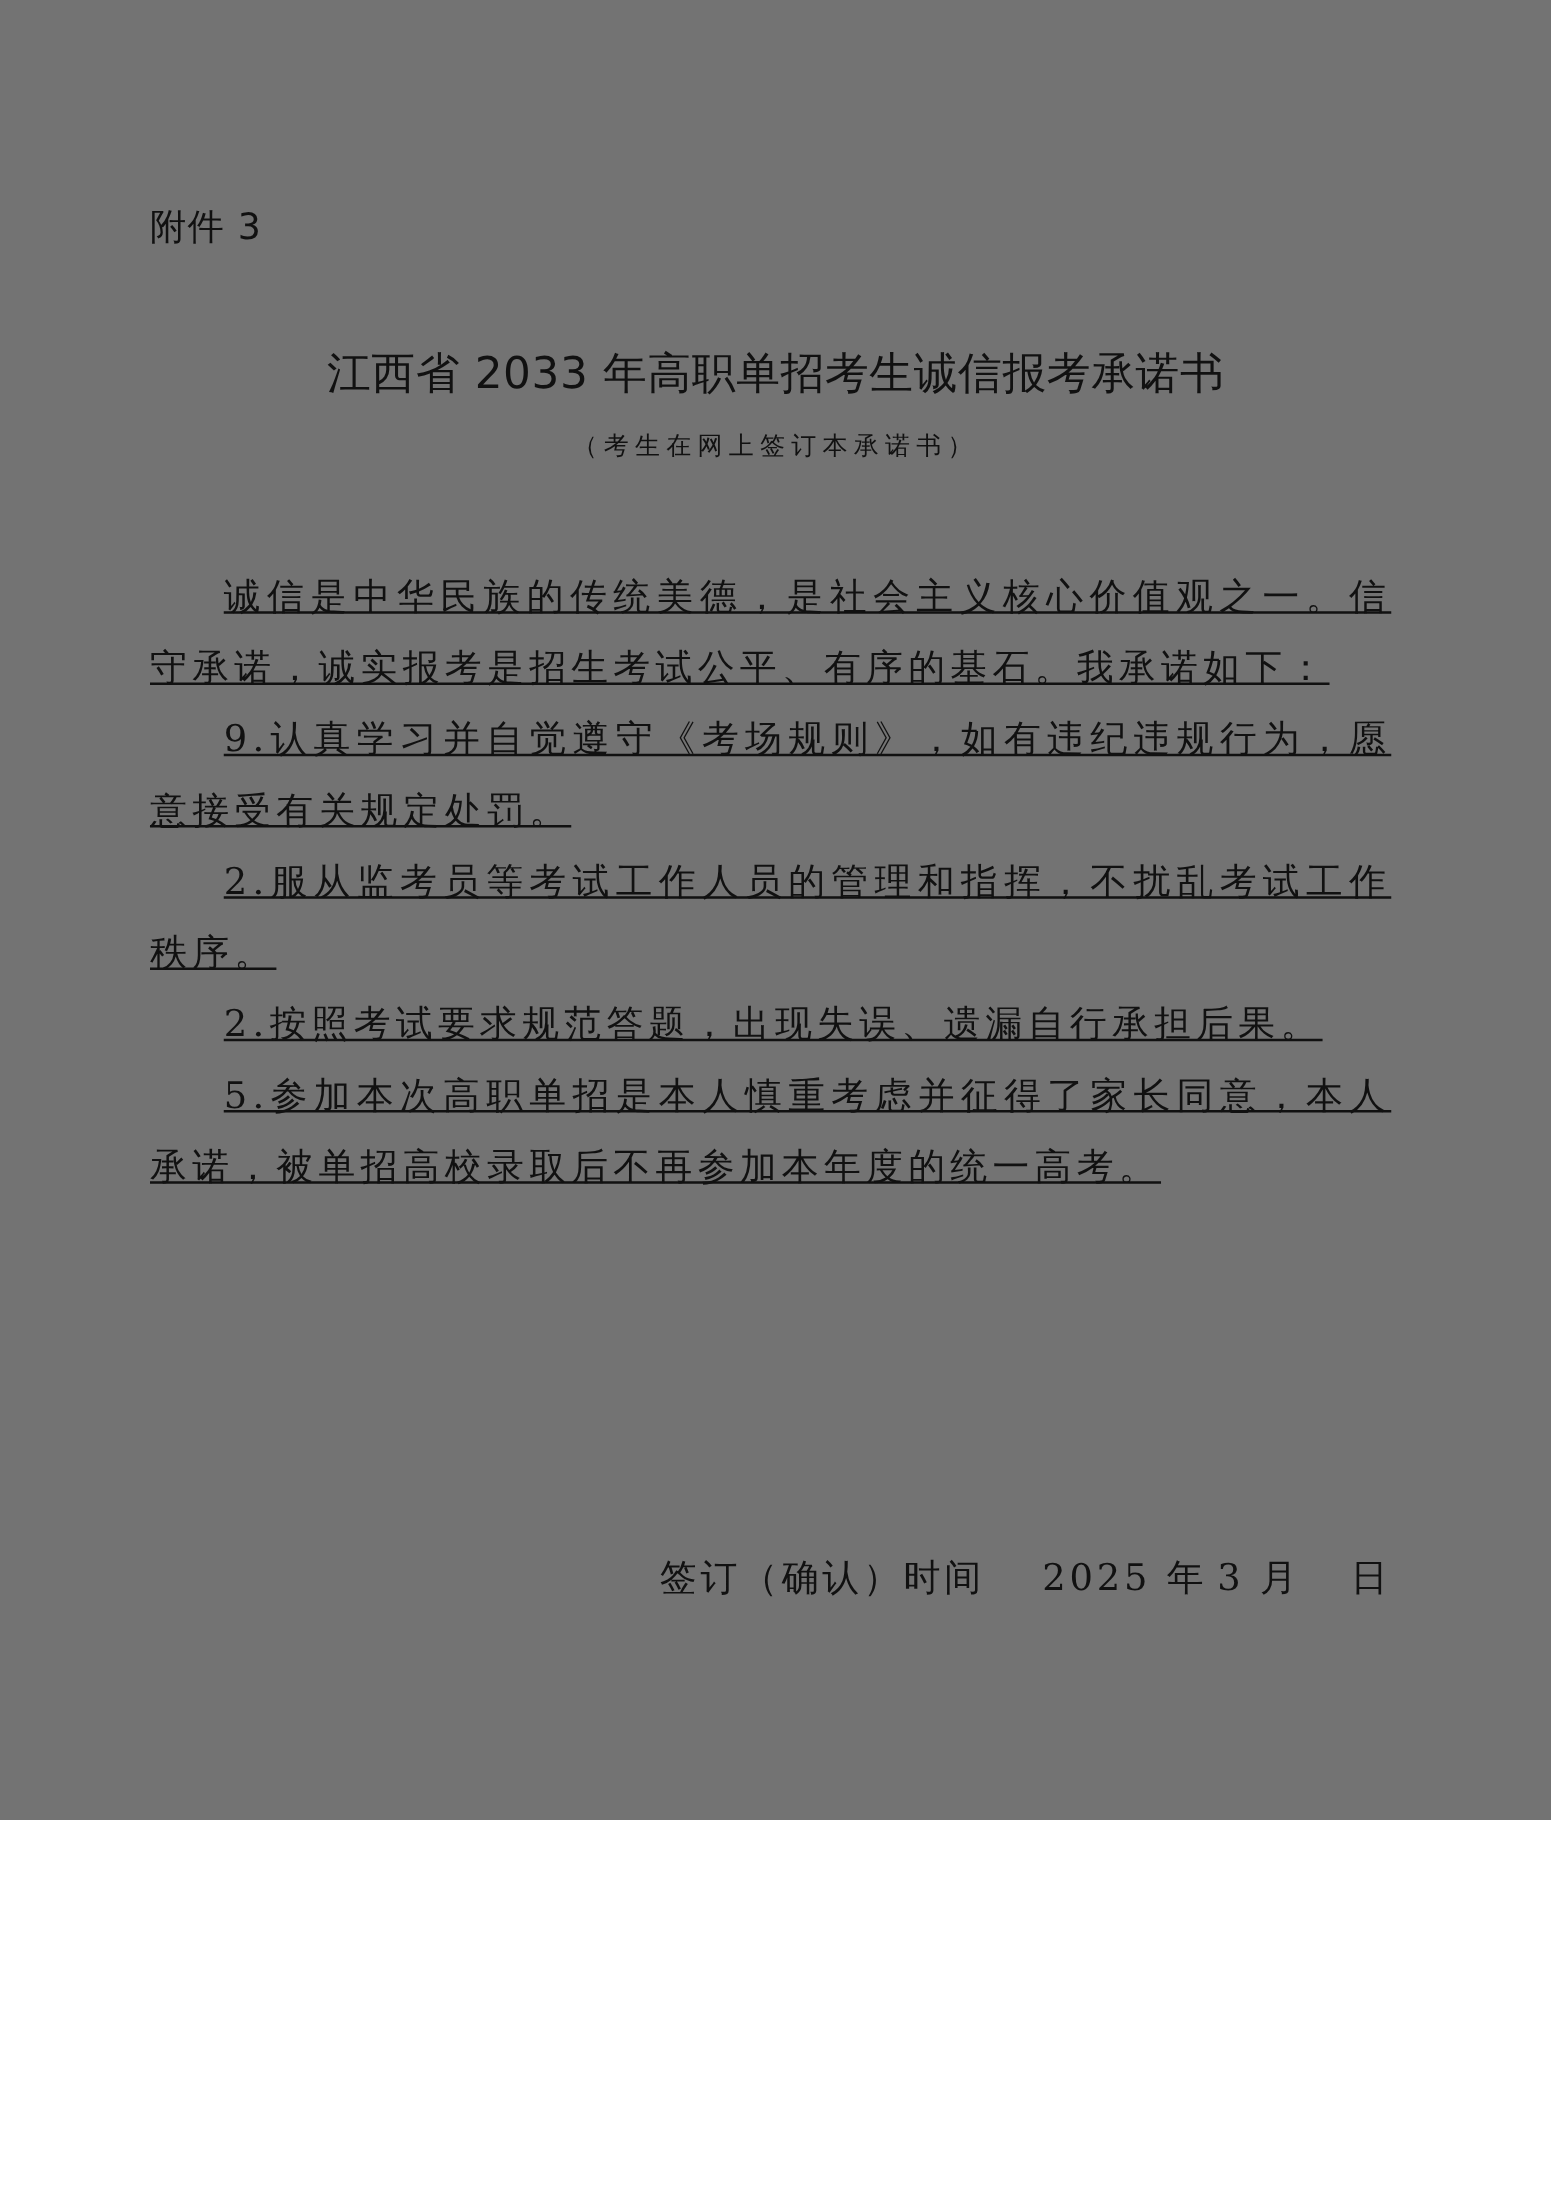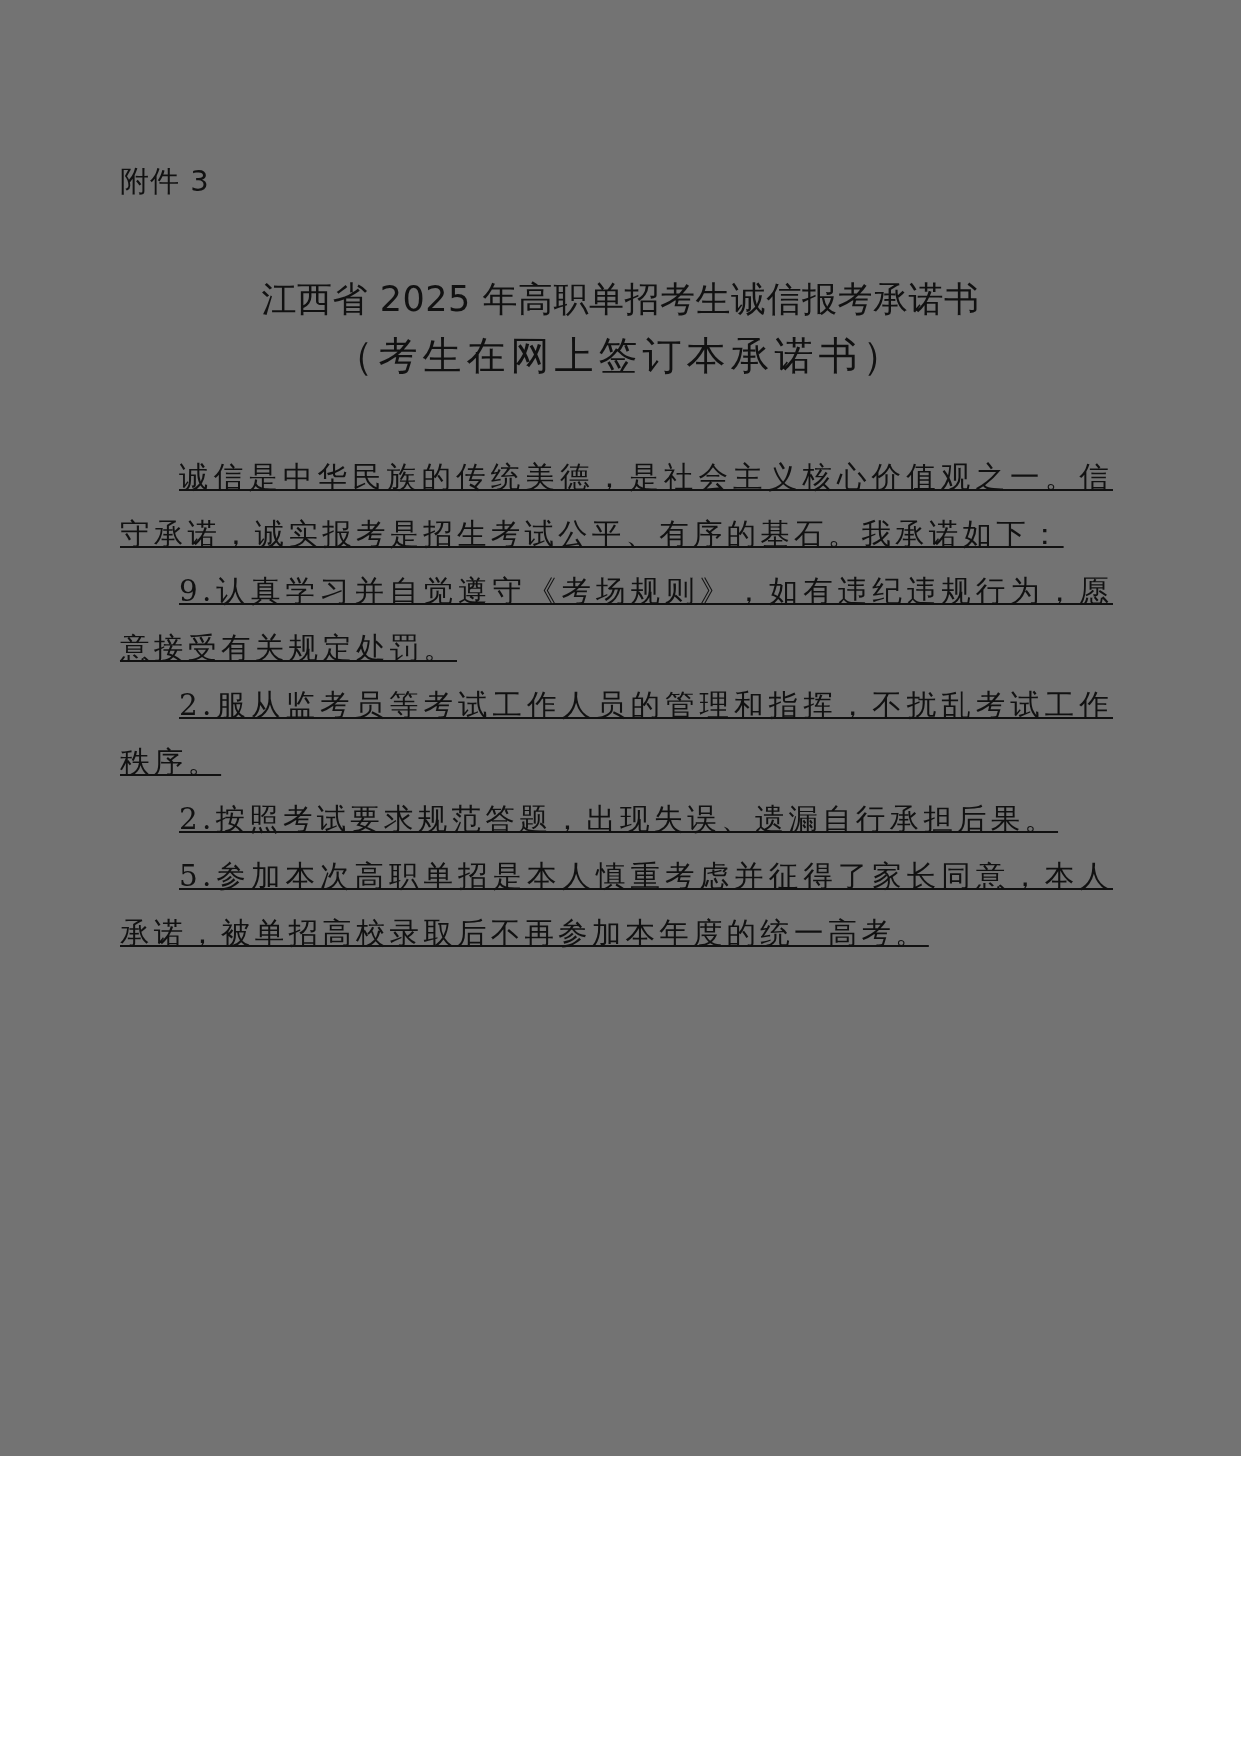--- a/index.html
+++ b/index.html
@@ -43,21 +43,21 @@
       letter-spacing: 0.5px;
       font-weight: normal;
     }
     .subtitle {
       position: absolute;
       left: 0;
       width: 1241px;
       top: 336px;
       text-align: center;
       font-family: "DejaVu Serif", "Liberation Serif", serif;
-      font-size: 39px;
+      font-size: 20px;
       line-height: 40px;
       letter-spacing: 5px;
     }
     .body-text {
       position: absolute;
       left: 120px;
       top: 449px;
       width: 993px;
       font-size: 29.5px;
       line-height: 57px;
@@ -81,26 +81,27 @@
     }
     .signature span { display: inline-block; }
   </style>
 </head>
 <body>
 
 <div class="page">
 
   <div class="attachment-label">附件 3</div>
 
-  <h1 class="title" style="margin:0;">江西省 2025 年高职单招考生诚信报考承诺书</h1>
+  <h1 class="title" style="margin:0;">江西省 2033 年高职单招考生诚信报考承诺书</h1>
 
   <div class="subtitle">（考生在网上签订本承诺书）</div>
 
   <div class="body-text">
     <p>诚信是中华民族的传统美德，是社会主义核心价值观之一。信守承诺，诚实报考是招生考试公平、有序的基石。我承诺如下：</p>
     <p>9.认真学习并自觉遵守《考场规则》，如有违纪违规行为，愿意接受有关规定处罚。</p>
     <p>2.服从监考员等考试工作人员的管理和指挥，不扰乱考试工作秩序。</p>
     <p>2.按照考试要求规范答题，出现失误、遗漏自行承担后果。</p>
     <p>5.参加本次高职单招是本人慎重考虑并征得了家长同意，本人承诺，被单招高校录取后不再参加本年度的统一高考。</p>
   </div>
 
+  <div class="signature"><span>签订（确认）时间</span><span style="width:46px;"></span><span>2025 年</span><span style="width:8px;"></span><span>3 月</span><span style="width:40px;"></span><span>日</span></div>
 
 </div>
 
 </body></html>

